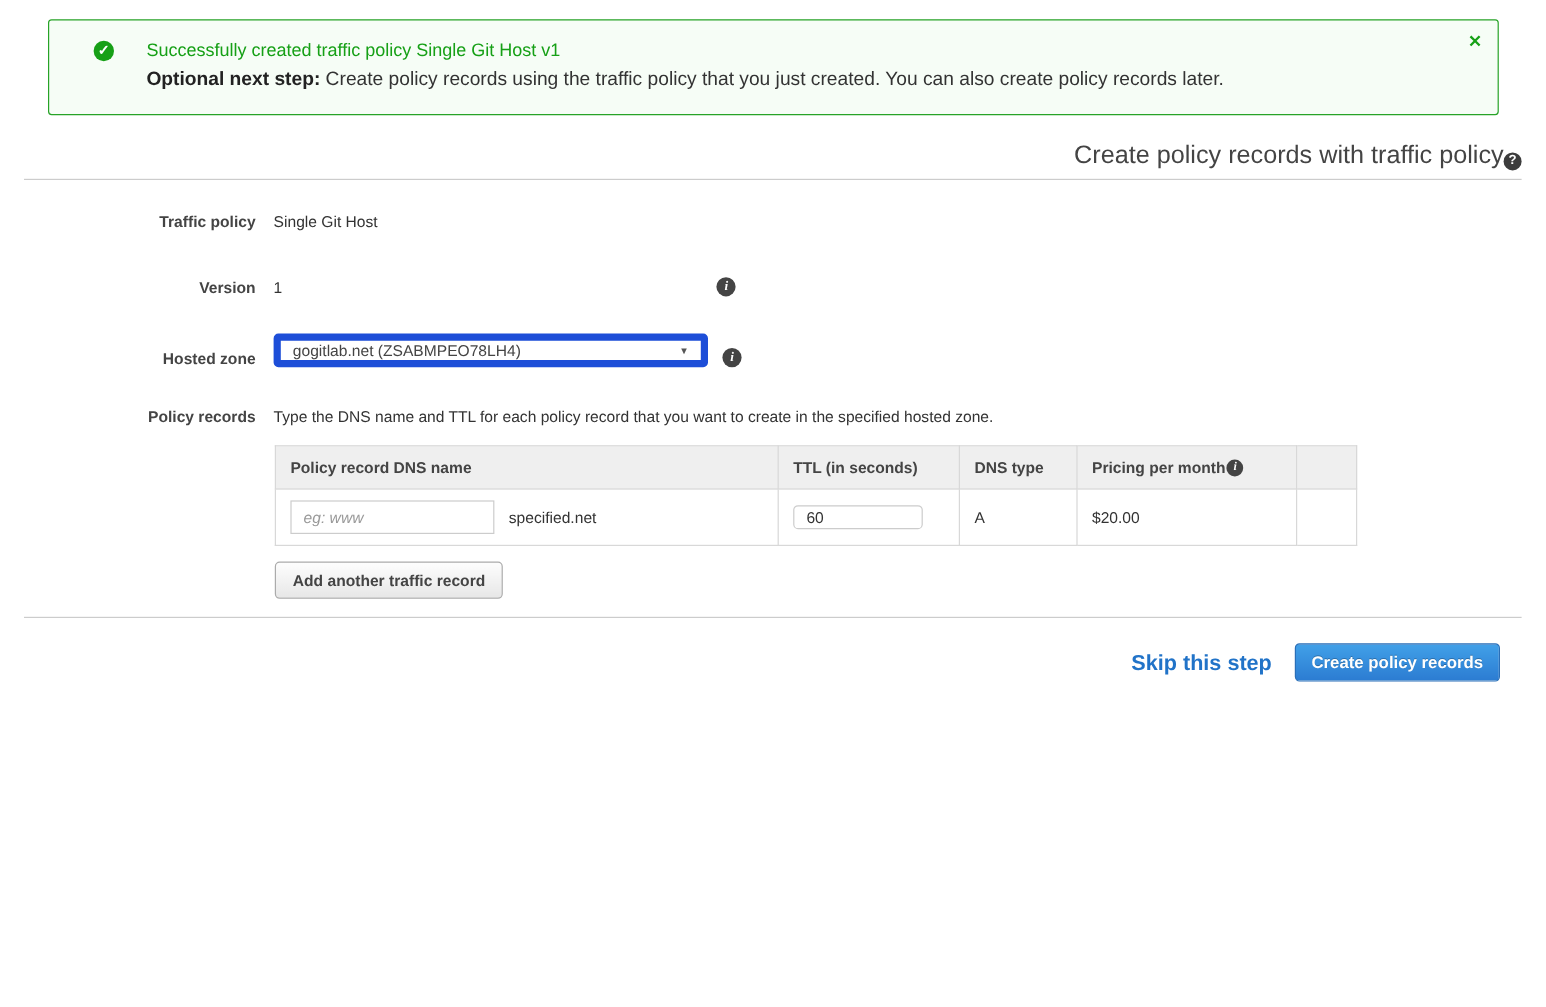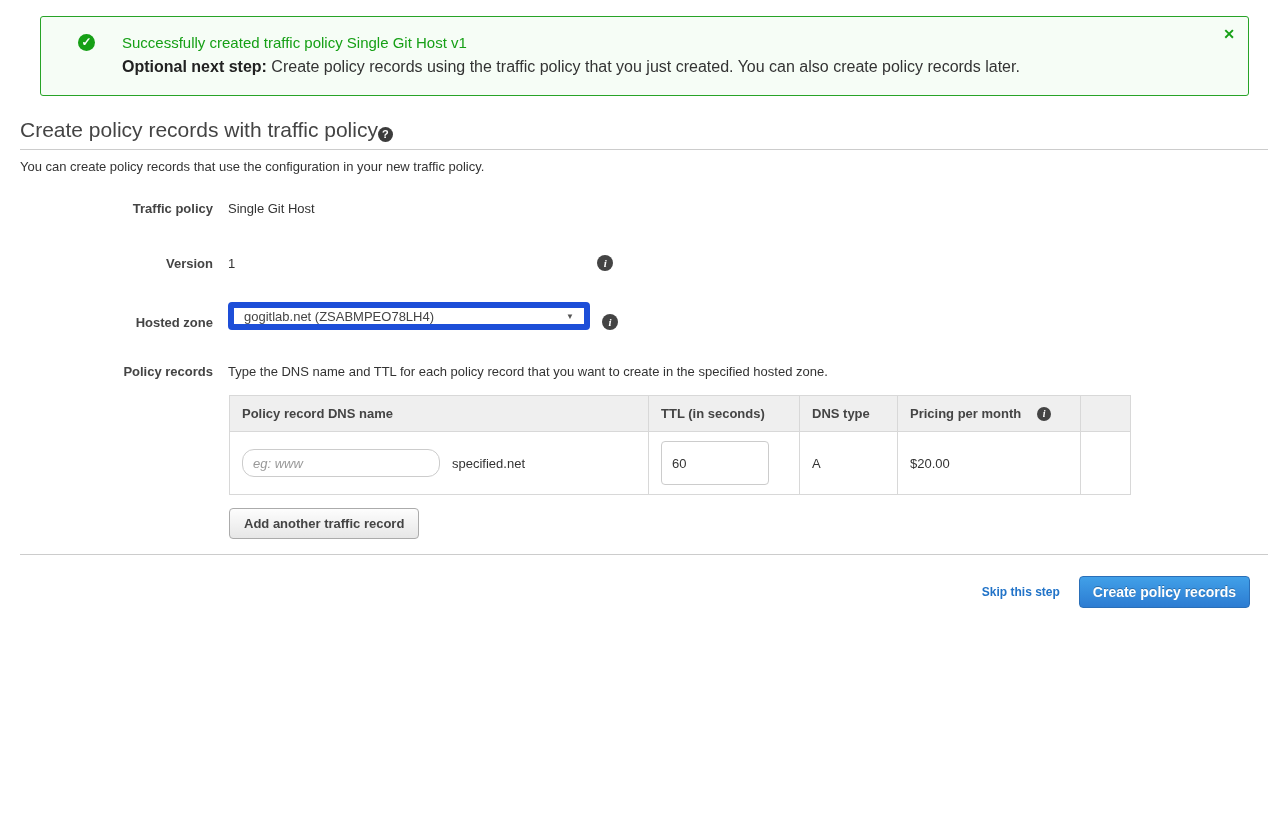--- a/index.html
+++ b/index.html
@@ -33,21 +33,21 @@
   .banner-sub { color: #333; font-size: 16px; margin-top: 7px; line-height: 16px; }
   .banner-sub b { color: #222; }
   .banner-close {
     position: absolute; top: 10px; right: 13px;
     color: #16a016; font-weight: bold; font-size: 14px;
     cursor: pointer; line-height: 14px;
   }
 
   
   .content { padding: 0 20px; }
-  .page-header { display: flex; justify-content: flex-start; align-items: flex-start; margin-top: 21px; }
+  .page-header { display: flex; justify-content: flex-end; align-items: flex-start; margin-top: 21px; }
   h1 { font-size: 21px; font-weight: normal; color: #444; line-height: 26px; }
   .help-icon {
     width: 15px; height: 15px; flex: none;
     background: #3c3c3c; color: #fff; border-radius: 50%;
     font-size: 11px; font-weight: bold; text-align: center; line-height: 15px;
     margin-top: 10px; cursor: pointer;
   }
   .rule { border: none; border-top: 1px solid #ccc; margin-top: 6px; }
   .page-desc { margin-top: 9px; color: #333; }
 
@@ -92,34 +92,34 @@
     background: #efefef; text-align: left;
     font-size: 13px; color: #444;
     padding: 10px 12px; font-weight: bold;
   }
   .records-table td { background: #fff; padding: 9px 12px; vertical-align: middle; }
   .col-dns { width: 419px; }
   .col-ttl { width: 151px; }
   .col-type { width: 98px; }
   .col-price { width: 183px; }
   .col-actions { width: 50px; }
-  .th-flex { display: flex; align-items: center; gap: 16px; }
+  .th-flex { display: flex; align-items: center; gap: 1px; }
   .th-flex .info-icon { width: 14px; height: 14px; line-height: 14px; font-size: 10px; }
 
   .dns-cell { display: flex; align-items: center; }
   input.dns-input {
-    width: 198px; height: 28px;
-    border: 1px solid #ccc; border-radius: 12px;
+    width: 170px; height: 28px;
+    border: 1px solid #ccc; border-radius: 0;
     padding: 0 10px; font-family: "Liberation Sans", sans-serif;
     font-size: 13px; color: #333; outline: none;
   }
   input.dns-input::placeholder { color: #999; font-style: italic; }
   .dns-suffix { margin-left: 12px; color: #333; }
   input.ttl-input {
-    width: 108px; height: 44px;
+    width: 108px; height: 20px;
     border: 1px solid #ccc; border-radius: 4px;
     padding: 0 10px; font-family: "Liberation Sans", sans-serif;
     font-size: 13px; color: #333; outline: none;
   }
   .type-cell, .price-cell { color: #333; }
 
   .add-btn {
     margin: 13px 0 0 209px;
     background: linear-gradient(#fdfdfd, #e7e7e7);
     border: 1px solid #ababab; border-radius: 4px;
@@ -129,21 +129,21 @@
     cursor: pointer;
   }
 
   .bottom-rule { border: none; border-top: 1px solid #ccc; margin-top: 15px; }
 
   
   .footer {
     display: flex; justify-content: flex-end; align-items: center;
     margin-top: 21px; padding-right: 18px; gap: 19px;
   }
-  .skip-link { color: #2173c8; font-weight: bold; font-size: 12px; cursor: pointer; text-decoration: none; }
+  .skip-link { color: #2173c8; font-weight: bold; font-size: 18px; cursor: pointer; text-decoration: none; }
   .create-btn {
     background: linear-gradient(#41a0e8, #2c7cd2);
     border: 1px solid #2a6fb8; border-radius: 4px;
     color: #fff; font-weight: bold; font-size: 14px;
     font-family: "Liberation Sans", sans-serif;
     padding: 7px 13px;
     text-shadow: 0 -1px 0 rgba(0,0,0,0.25);
     cursor: pointer;
   }
 </style>
@@ -160,21 +160,20 @@
   </div>
   <span class="banner-close">✕</span>
 </div>
 
 <div class="content">
   <div class="page-header">
     <h1>Create policy records with traffic policy</h1>
     <span class="help-icon">?</span>
   </div>
   <hr class="rule">
-  <p class="page-desc">You can create policy records that use the configuration in your new traffic policy.</p>
 
   <div class="form-row row-traffic">
     <span class="label">Traffic policy</span>
     <span class="value">Single Git Host</span>
   </div>
 
   <div class="form-row row-version">
     <span class="label">Version</span>
     <span class="value">1</span>
     <span class="info-icon version-info">i</span>

